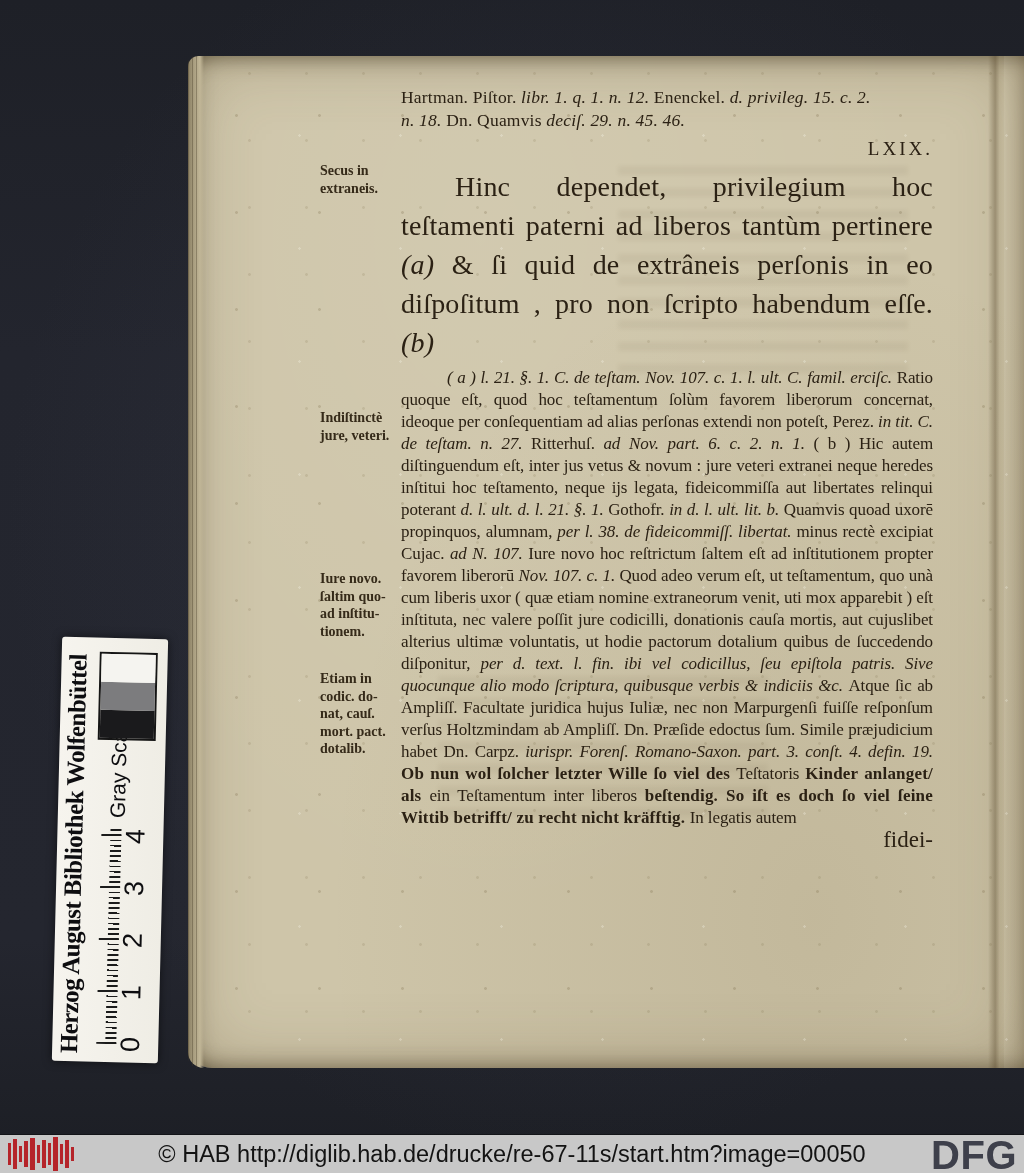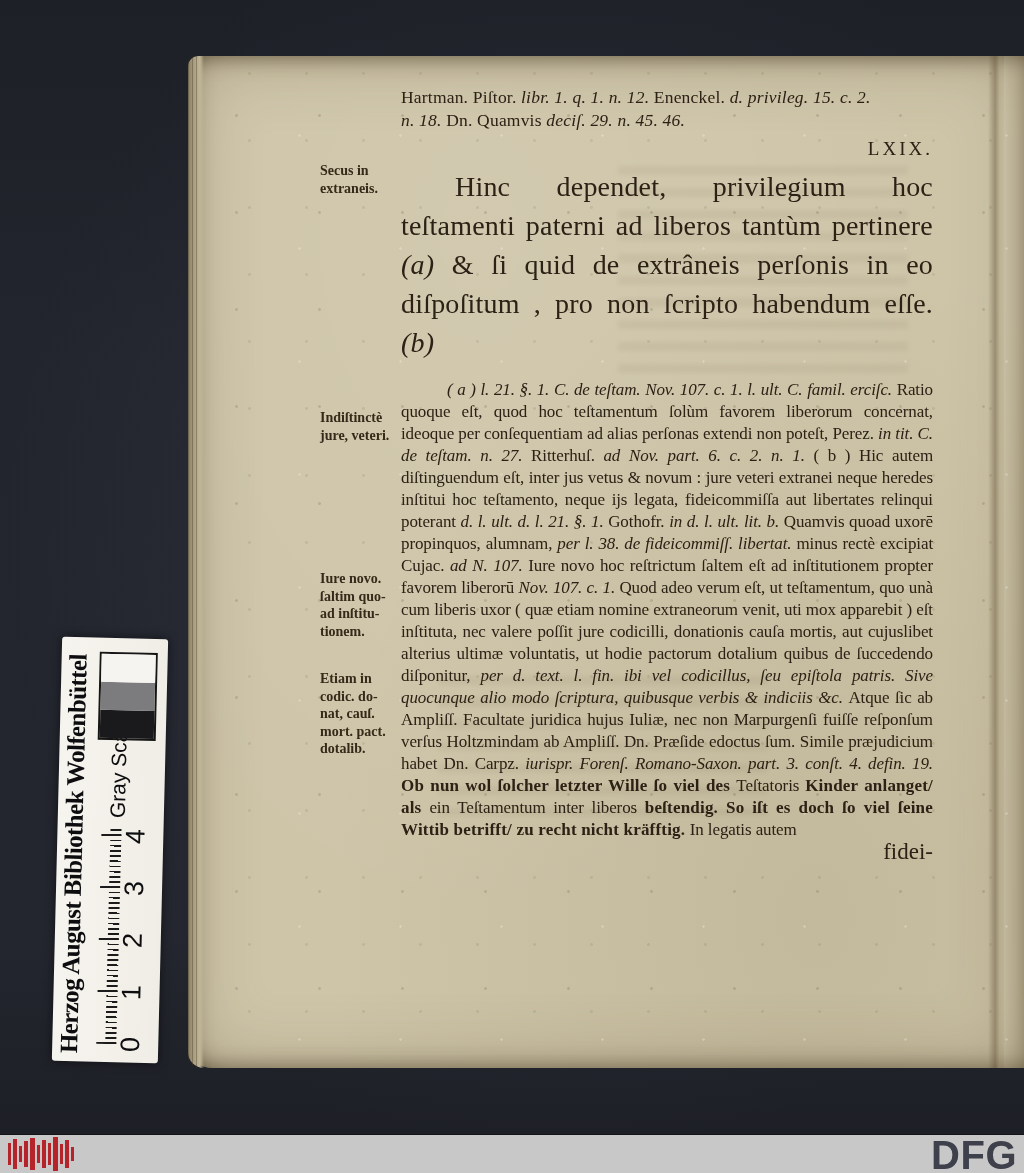--- a/index.html
+++ b/index.html
@@ -39,21 +39,21 @@
   .ghost{position:absolute;opacity:.055;filter:blur(2px);pointer-events:none;
     background:repeating-linear-gradient(#4a3a20 0 9px, transparent 9px 22px);}
 
   
   .content{position:absolute;left:213px;top:30px;width:532px;color:#2b2114;}
   .header-cite{font-size:17.5px;line-height:23px;letter-spacing:.2px;}
   .section-no{text-align:right;font-size:19px;letter-spacing:3px;margin-top:6px;}
   .lead{font-size:28px;line-height:39px;text-align:justify;text-indent:54px;
         margin-top:7px;word-spacing:2.5px;letter-spacing:.2px;}
   .annotation{font-size:17px;line-height:22px;text-align:justify;text-indent:46px;
-        margin-top:17px;letter-spacing:-0.1px;font-family:Liberation Serif, serif;}
+        margin-top:5px;letter-spacing:-0.1px;font-family:Liberation Serif, serif;}
   .catchword{text-align:right;font-size:23px;line-height:22px;}
   .seg-i{font-style:italic;}
   .seg-f{font-weight:bold;letter-spacing:.2px;}
   .margin-note{position:absolute;left:132px;width:80px;font-size:14px;line-height:17.5px;
         font-weight:bold;color:#352a19;}
   .mn-line{display:block;}
 
   
   .ruler-rot{position:absolute;left:-102px;top:797px;width:424px;height:106px;
     transform:rotate(-88.6deg);transform-origin:center;
@@ -163,15 +163,16 @@
         <rect x="24" y="1" width="5" height="32"></rect>
         <rect x="31" y="8" width="3" height="18"></rect>
         <rect x="36" y="3" width="4" height="28"></rect>
         <rect x="42" y="6" width="3" height="22"></rect>
         <rect x="47" y="0" width="5" height="34"></rect>
         <rect x="54" y="7" width="3" height="20"></rect>
         <rect x="59" y="3" width="4" height="28"></rect>
         <rect x="65" y="10" width="3" height="14"></rect>
       </g>
     </svg>
+    <div class="footer-url">© HAB http://diglib.hab.de/drucke/re-67-11s/start.htm?image=00050</div>
     <div class="dfg-logo">DFG</div>
   </div>
 </div>
 
 </body></html>

